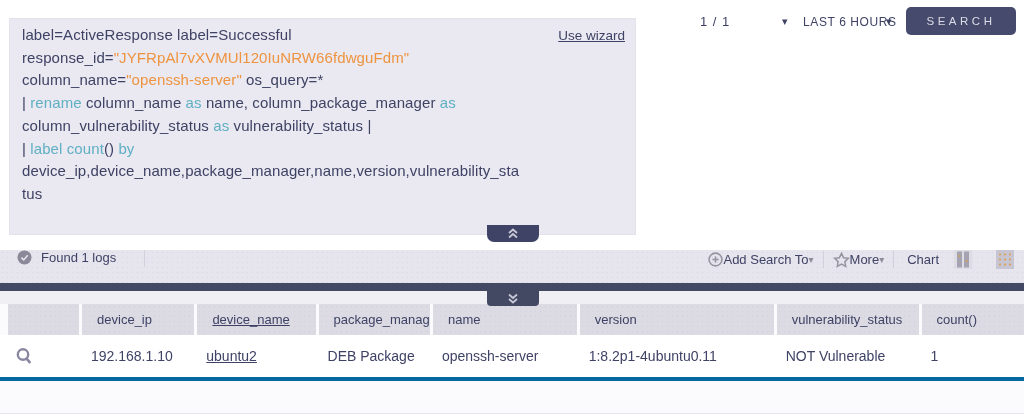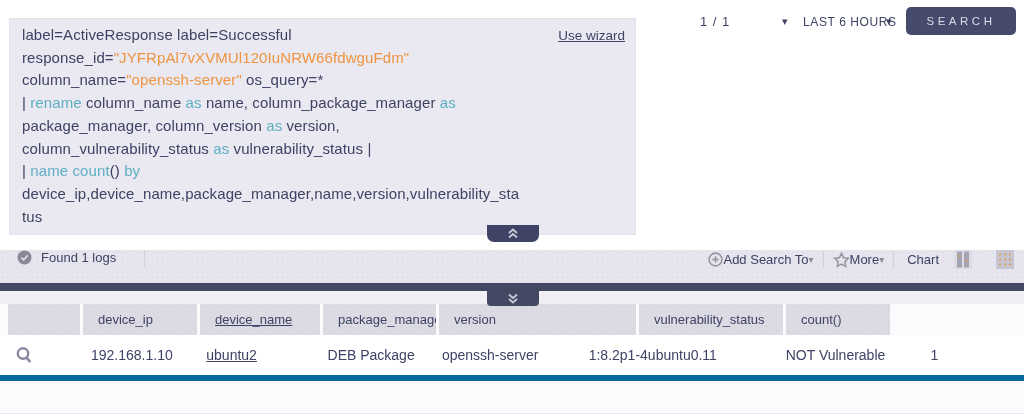--- a/index.html
+++ b/index.html
@@ -70,21 +70,21 @@
   .gap-band { height:13px; background:#f0eff4; }
   .thead { display:flex; gap:3px; padding-left:8px; height:31px; }
   .th {
     background:#dcdae3;
     background-image:radial-gradient(#d0ced9 .7px, transparent .9px); background-size:5px 5px;
     color:#3e4365; font-size:13px; line-height:31px; padding-left:15px;
     white-space:nowrap; overflow:hidden;
   }
   .tbody { background:#fbfbfd; }
   .tr { display:flex; gap:3px; padding-left:8px; height:46px; background:#fff;
-        border-bottom:6px solid #0369a1; align-items:center; }
+        border-bottom:4px solid #0369a1; align-items:center; }
   .td { color:#3e4365; font-size:14px; padding-left:9px; white-space:nowrap; overflow:hidden; }
   .td-icon { display:flex; align-items:center; padding-left:7px; }
   .col-0 { width:72px; }
   .col-1 { width:114px; }
   .col-2 { width:120px;text-decoration:underline; }
   .col-3 { width:113px; }
   .col-4 { width:146px; }
   .col-5 { width:197px; }
   .col-6 { width:144px; }
   .col-7 { width:104px; }
@@ -96,23 +96,22 @@
 <body>
 
 <div class="screen">
 
   <div class="query-box">
     <div>
         <div class="q-line"><span class="tok-plain">label=ActiveResponse label=Successful</span></div>
         <div class="q-line"><span class="tok-plain">response_id=</span><span class="tok-string">"JYFRpAl7vXVMUl120IuNRW66fdwguFdm"</span></div>
         <div class="q-line"><span class="tok-plain">column_name=</span><span class="tok-string">"openssh-server"</span><span class="tok-plain"> os_query=*</span></div>
         <div class="q-line"><span class="tok-plain">| </span><span class="tok-keyword">rename</span><span class="tok-plain"> column_name </span><span class="tok-keyword">as</span><span class="tok-plain"> name, column_package_manager </span><span class="tok-keyword">as</span></div>
-        <div class="q-line"><span class="tok-plain">package_manager, column_version </span><span class="tok-keyword">as</span><span class="tok-plain"> version,</span></div>
         <div class="q-line"><span class="tok-plain">column_vulnerability_status </span><span class="tok-keyword">as</span><span class="tok-plain"> vulnerability_status |</span></div>
-        <div class="q-line"><span class="tok-plain">| </span><span class="tok-keyword">name count</span><span class="tok-plain">() </span><span class="tok-keyword">by</span></div>
+        <div class="q-line"><span class="tok-plain">| </span><span class="tok-keyword">label count</span><span class="tok-plain">() </span><span class="tok-keyword">by</span></div>
         <div class="q-line"><span class="tok-plain">device_ip,device_name,package_manager,name,version,vulnerability_sta</span></div>
         <div class="q-line"><span class="tok-plain">tus</span></div>
       </div>
     <span class="use-wizard">Use wizard</span>
   </div>
 
   <div class="top-controls">
     <span class="page-indicator">1 / 1</span>
     <span class="caret-navy caret-1">▾</span>
     <span class="time-range">LAST 6 HOURS</span>
@@ -190,20 +189,21 @@
     </svg>
   </div>
 
   <div class="table-section">
     <div class="gap-band"></div>
     <div class="thead">
         <div class="th col-0"></div>
         <div class="th col-1">device_ip</div>
         <div class="th col-2">device_name</div>
         <div class="th col-3">package_manager</div>
+        <div class="th col-4">name</div>
         <div class="th col-5">version</div>
         <div class="th col-6">vulnerability_status</div>
         <div class="th col-7">count()</div>
       </div>
     <div class="tbody">
         <div class="tr">
           <div class="td td-icon col-0">
             <svg width="19" height="19" viewBox="0 0 19 19">
               <circle cx="8" cy="7.5" r="5.2" fill="none" stroke="#8a88a0" stroke-width="2.4"></circle>
               <line x1="11.6" y1="11.6" x2="14.6" y2="15.2" stroke="#8a88a0" stroke-width="2.6" stroke-linecap="round"></line>

